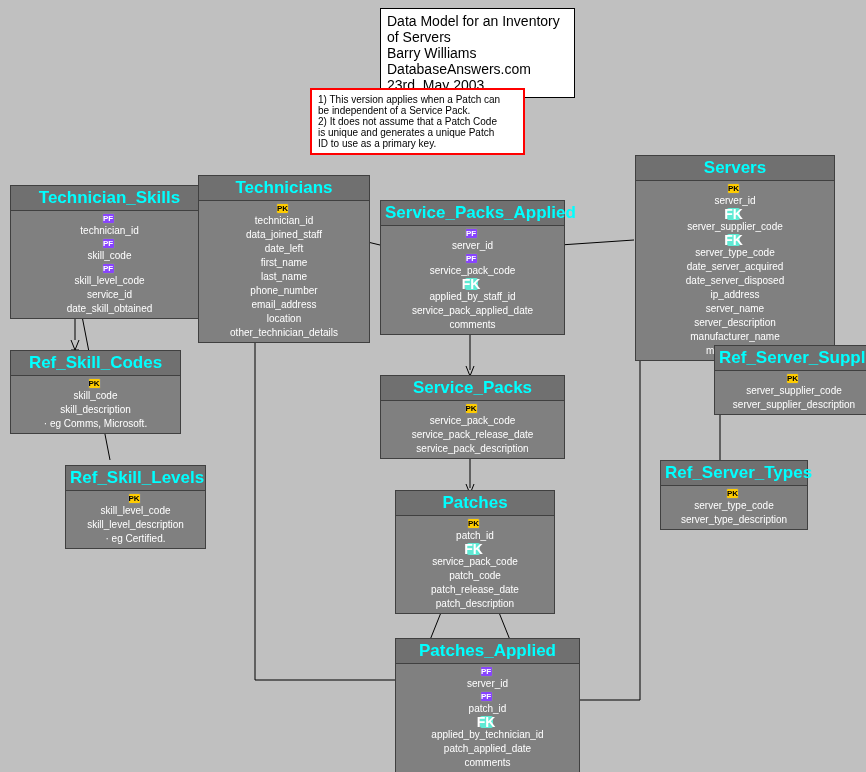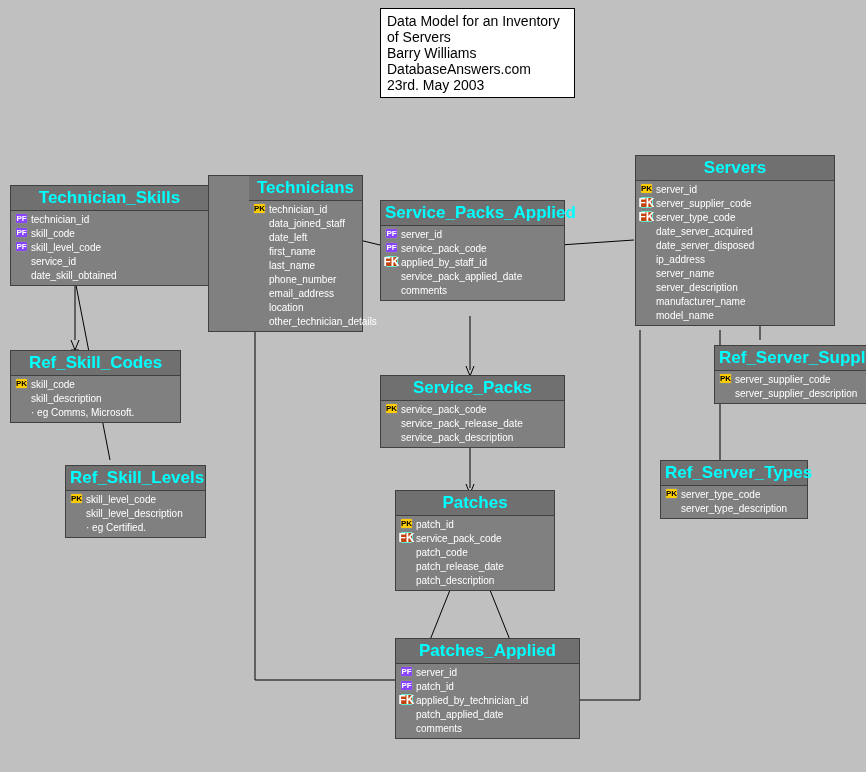--- a/index.html
+++ b/index.html
@@ -37,25 +37,26 @@
       border-bottom: 1px solid #404040;
     }
 
     .entity-fields {
       padding: 2px 4px;
       background: #808080;
     }
 
     .field-row {
       display: flex;
-      align-items: flex-start;
+      align-items: center;
       padding: 0px 0;
       color: #ffffff;
       font-size: 10px;
       line-height: 14px;
+      flex-direction: column;
     }
 
     .field-icon {
       display: inline-flex;
       margin-right: 2px;
       min-width: 14px;
     }
 
     .pk-icon {
       width: 13px;
@@ -67,29 +68,29 @@
       justify-content: center;
       font-size: 8px;
       font-weight: bold;
       color: #000;
       border: 1px solid #888;
     }
 
     .fk-icon {
       width: 13px;
       height: 11px;
-      background: #c2410c;
+      background: #6d28d9;
       border-radius: 2px;
       display: inline-flex;
       align-items: center;
       justify-content: center;
-      font-size: 12px;
+      font-size: 14px;
       font-weight: bold;
       color: #fff;
-      border: 1px solid #5eead4;
+      border: 6px solid #5eead4;
     }
 
     .pf-icon {
       width: 13px;
       height: 11px;
       background: #8844ff;
       border-radius: 2px;
       display: inline-flex;
       align-items: center;
       justify-content: center;
@@ -184,20 +185,27 @@
     <line x1="640" y1="700" x2="560" y2="700"></line>
   </svg>
 
   <div class="info-box" style="left:380px; top:8px; width:195px;">
     <div>Data Model for an Inventory of Servers</div>
     <div>Barry Williams</div>
     <div>DatabaseAnswers.com</div>
     <div>23rd. May 2003</div>
   </div>
 
+  <div class="note-box" style="left:310px; top:88px; width:215px;">
+    <div>1) This version applies when a Patch can</div>
+    <div>be independent of a Service Pack.</div>
+    <div>2) It does not assume that a Patch Code</div>
+    <div>is unique and generates a unique Patch</div>
+    <div>ID to use as a primary key.</div>
+  </div>
 
   <div class="entity-box" style="left:10px; top:185px; width:199px;">
     <div class="entity-title">Technician_Skills</div>
     <div class="entity-fields">
       <div class="field-row">
         <span class="field-icon">
             <span class="pf-icon">PF</span>
           </span>
         <span>technician_id</span>
       </div>
@@ -217,21 +225,21 @@
         <span class="field-icon" style="min-width:14px;"></span>
         <span>service_id</span>
       </div>
       <div class="field-row">
         <span class="field-icon" style="min-width:14px;"></span>
         <span>date_skill_obtained</span>
       </div>
     </div>
   </div>
 
-  <div class="entity-box" style="left:208px; top:175px; width:155px;padding-left:40px;">
+  <div class="entity-box" style="left:198px; top:175px; width:172px;">
     <div class="entity-title">Technicians</div>
     <div class="entity-fields">
       <div class="field-row">
         <span class="field-icon">
             <span class="pk-icon">PK</span>
           </span>
         <span>technician_id</span>
       </div>
       <div class="field-row">
         <span class="field-icon" style="min-width:14px;"></span>

